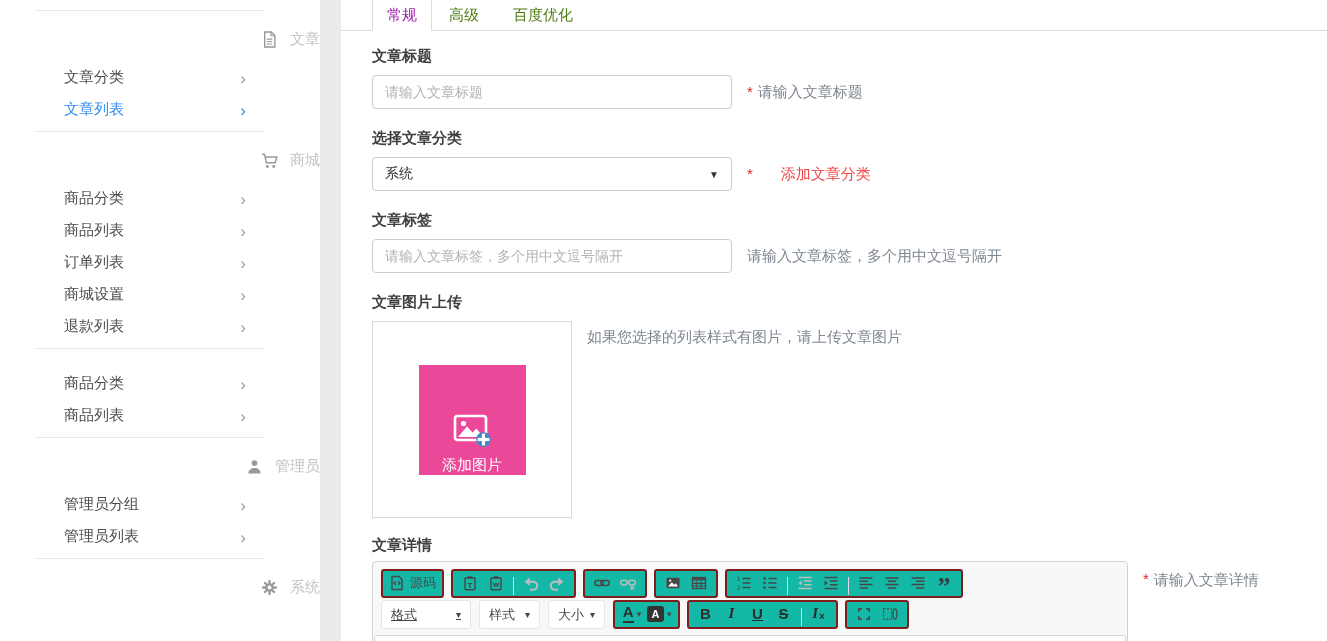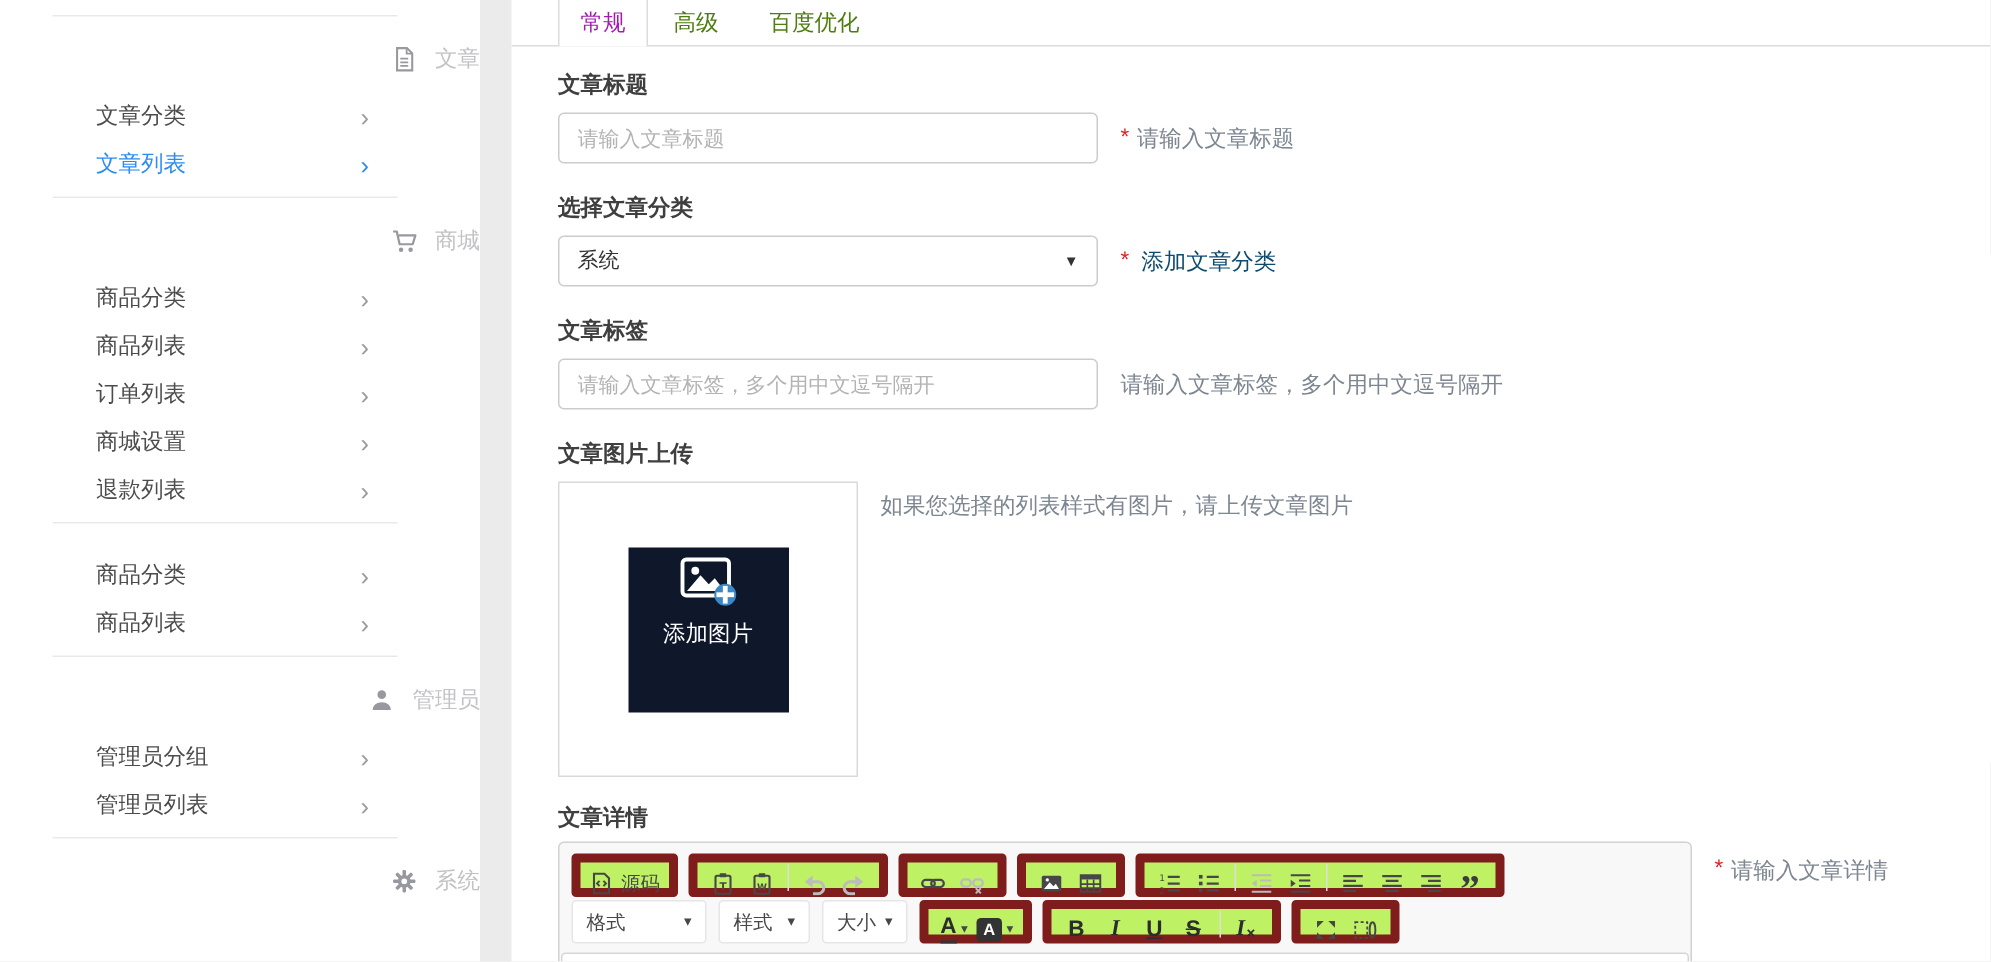--- a/index.html
+++ b/index.html
@@ -39,45 +39,45 @@
   .txt-input { width:360px; height:34px; border:1px solid #ccc; border-radius:4px;
     padding:0 12px; font-size:14px; color:#444; outline:none;
     font-family:"Liberation Sans","DejaVu Sans",sans-serif; }
   .txt-input::placeholder { color:#b3b3b3; }
   .selbox { width:360px; height:34px; border:1px solid #ccc; border-radius:4px;
     display:flex; align-items:center; padding:0 12px; font-size:14px; color:#333;
     cursor:pointer; background:#fff; }
   .selbox .arrow { margin-left:auto; font-size:10px; color:#333; }
   .hint { margin-left:15px; font-size:15px; color:#7d8691; display:flex; align-items:center; }
   .hint .star { color:#dd2222; margin-right:5px; position:relative; top:-1px; }
-  .hint a { color:#0c4a6e; text-decoration:none; margin-left:3px; cursor:pointer; }
+  .hint a { color:#ef4444; text-decoration:none; margin-left:23px; cursor:pointer; }
   .hint.pad-top { padding-top:7px; }
   .hint.pad-top-lg { padding-top:10px; align-items:flex-start; }
 
   
   .upload-box { width:200px; height:197px; border:1px solid #d9d9d9; background:#fff;
     display:flex; align-items:center; justify-content:center; }
-  .upload-btn { width:107px; height:110px; background:#0f172a; display:flex;
-    flex-direction:column; align-items:center; justify-content:flex-start; cursor:pointer; }
+  .upload-btn { width:107px; height:110px; background:#ec4899; display:flex;
+    flex-direction:column; align-items:center; justify-content:flex-end; cursor:pointer; }
   .upload-btn .ulabel { color:#fff; font-size:15px; margin-top:4px; }
 
   
   .editor { width:756px; border:1px solid #d1d1d1; border-radius:4px; background:#f8f8f8; }
   .etoolbar { padding:5px 8px 6px; }
   .tb-row { display:flex; align-items:center; margin-top:2px; flex-wrap:nowrap; }
-  .tb-group { display:inline-flex; align-items:flex-start; background:#bef264;
-    border:6px solid #7f1d1d; border-radius:3px; padding:1px 4px; height:29px; margin-right:7px; }
+  .tb-group { display:inline-flex; align-items:flex-end; background:#14b8a6;
+    border:2px solid #7f1d1d; border-radius:3px; padding:1px 4px; height:29px; margin-right:7px; }
   .tb-btn { min-width:26px; height:25px; display:flex; align-items:center;
     justify-content:center; cursor:pointer; padding:0 2px; }
   .tb-sep { width:1px; height:18px; background:#ddd; margin:0 4px; flex:none; }
   .tb-select { display:flex; align-items:center; background:#fff; border:1px solid #e6e6e6;
     border-radius:3px; height:29px; padding:0 9px; font-size:13px; color:#474747;
     margin-right:8px; cursor:pointer; }
   .tb-select .caret { margin-left:auto; font-size:10px; color:#474747; }
-  .w-format { width:90px; } .w-style { width:61px;justify-content:space-between; } .w-size { width:57px; }
+  .w-format { width:90px;text-decoration:underline; } .w-style { width:61px;justify-content:space-between; } .w-size { width:57px; }
   .ltr { font-size:15px; color:#2c2c2c; font-weight:bold; }
   .ltr.it { font-family:"Liberation Serif","DejaVu Serif",serif; font-style:italic; }
   .ltr.un { text-decoration:underline; }
   .ltr.st { text-decoration:line-through; }
   .sub-x { font-size:10px; font-weight:bold; color:#2c2c2c; margin-left:1px;
     position:relative; top:3px; }
   .acolor { font-size:15px; font-weight:bold; color:#2c2c2c;
     border-bottom:2px solid #333; line-height:1.1; }
   .abox { width:17px; height:16px; background:#333; border-radius:3px; color:#fff;
     font-size:11px; font-weight:bold; display:flex; align-items:center; justify-content:center; }

